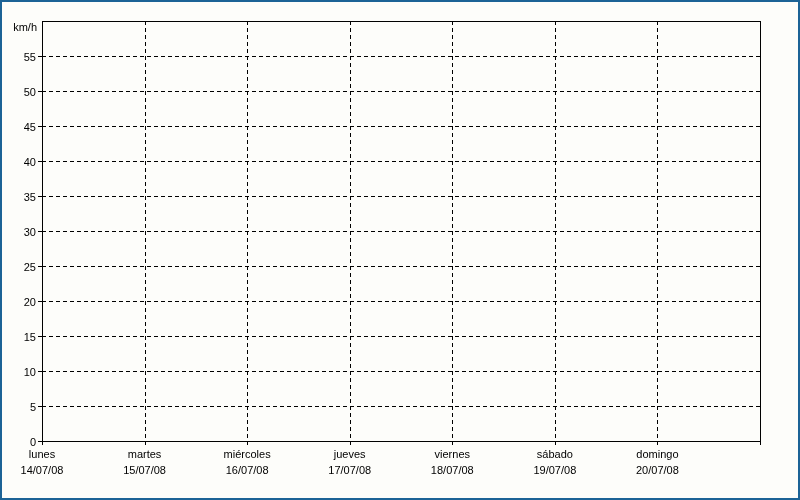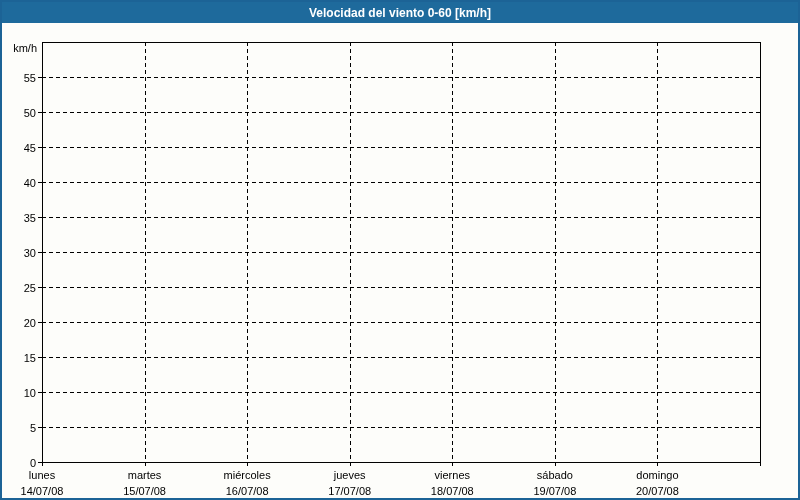--- a/index.html
+++ b/index.html
@@ -53,23 +53,20 @@
     stroke: #000000;
     stroke-width: 1;
     fill: none;
     shape-rendering: crispEdges;
   }
 </style>
 </head>
 <body>
 
 <div class="window">
-  <div class="titlebar">
-    <span class="title">Velocidad del viento 0-60 [km/h]</span>
-  </div>
   <svg id="chart" class="chart-canvas" width="796" height="475">
       <line x1="36" x2="40" y1="439.5" y2="439.5" class="solid"></line>
       <text x="34" y="443.5" text-anchor="end">0</text>
       <line x1="40" x2="758" y1="404.5" y2="404.5" class="grid"></line>
       <line x1="36" x2="40" y1="404.5" y2="404.5" class="solid"></line>
       <text x="34" y="408.5" text-anchor="end">5</text>
       <line x1="40" x2="758" y1="369.5" y2="369.5" class="grid"></line>
       <line x1="36" x2="40" y1="369.5" y2="369.5" class="solid"></line>
       <text x="34" y="373.5" text-anchor="end">10</text>
       <line x1="40" x2="758" y1="334.5" y2="334.5" class="grid"></line>

